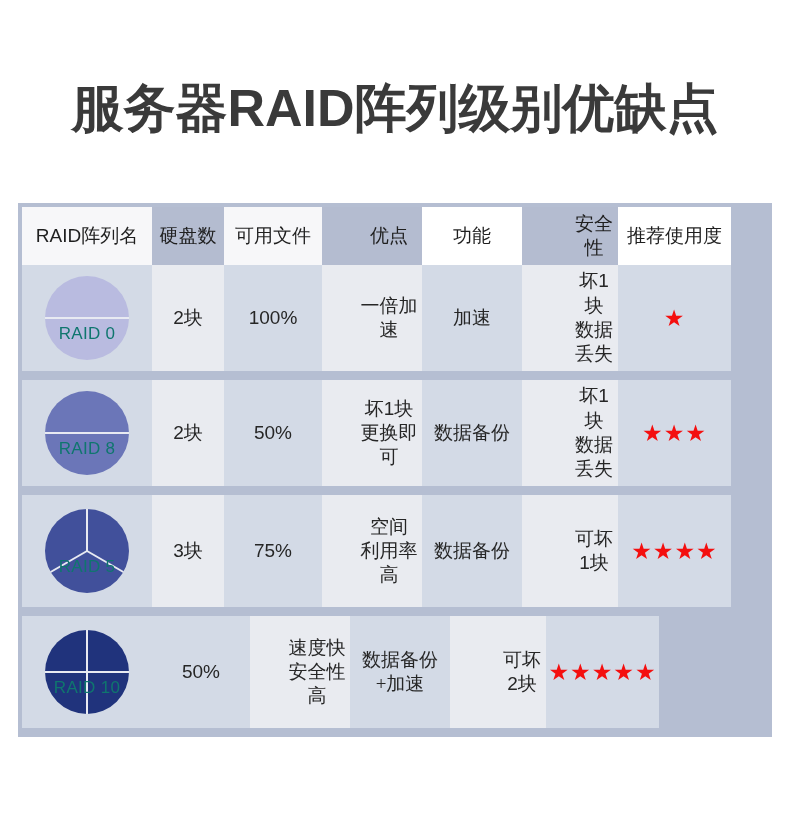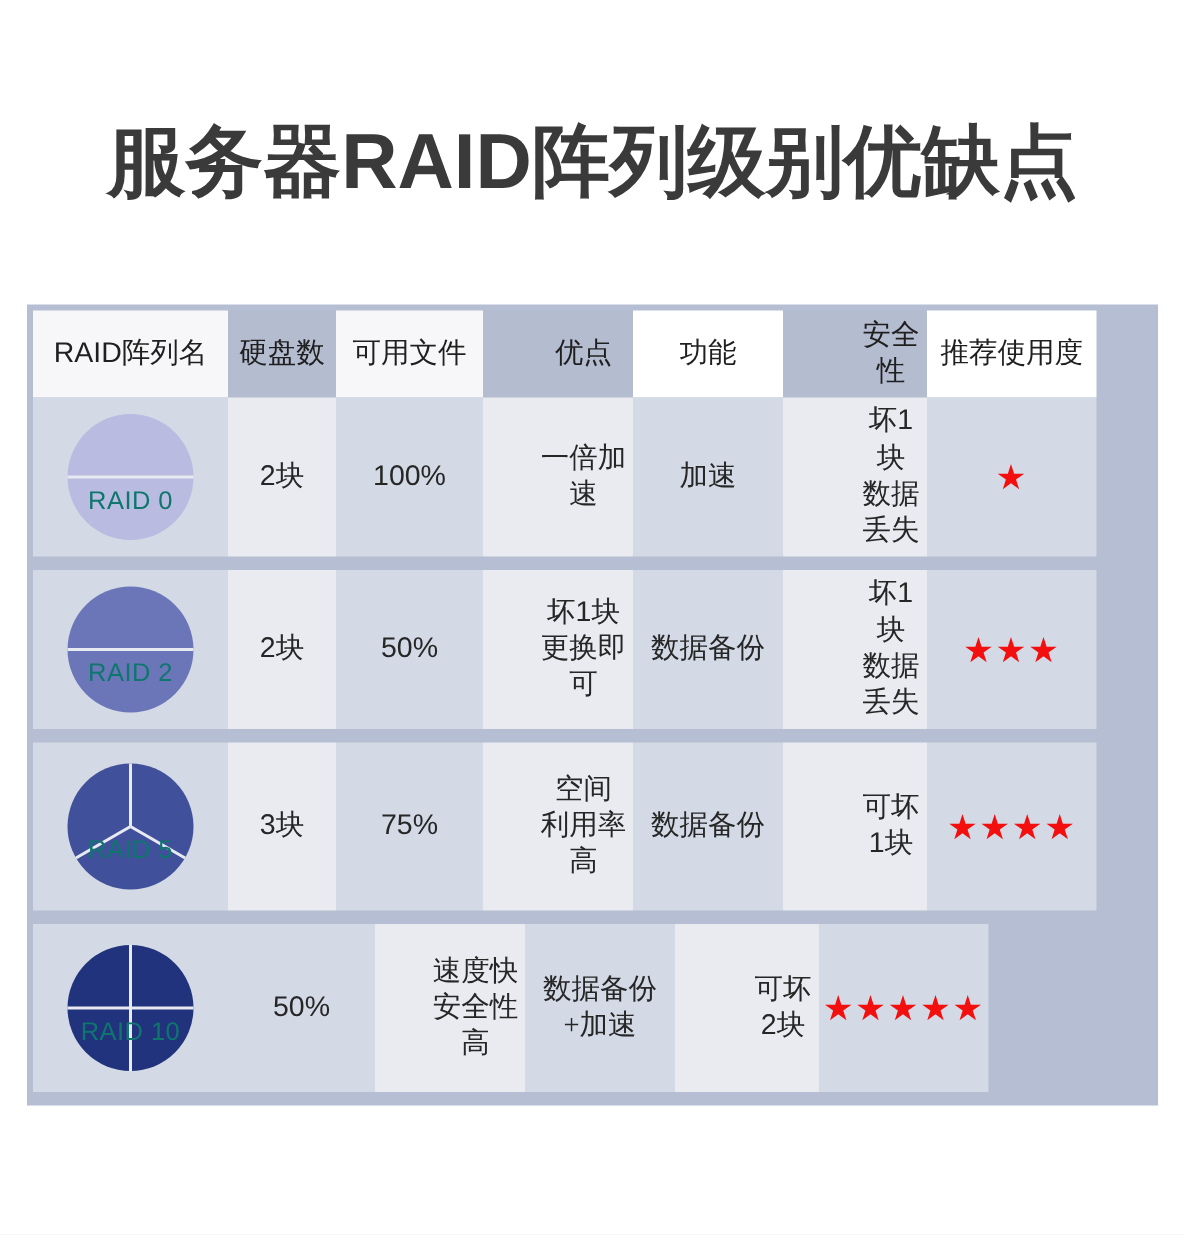--- a/index.html
+++ b/index.html
@@ -207,21 +207,21 @@
         </div>
       </div>
 
       <div class="row-gap"></div>
 
       <div class="trow brow">
         <div class="cell bcell c0 tone-a">
           <div class="disc-wrap">
             <div class="disc" style="background:#6b76b8"></div>
             <div class="seg-line split-h"></div>
-            <div class="disc-label">RAID 2</div>
+            <div class="disc-label">RAID 8</div>
           </div>
         </div>
         <div class="cell bcell c1 tone-b">2块</div>
         <div class="cell bcell c2 tone-a">50%</div>
         <div class="cell bcell c3 tone-b multiline">坏1块
 更换即可</div>
         <div class="cell bcell c4 tone-a multiline">数据备份</div>
         <div class="cell bcell c5 tone-b multiline">坏1块
 数据丢失</div>
         <div class="cell bcell c6 tone-a">

